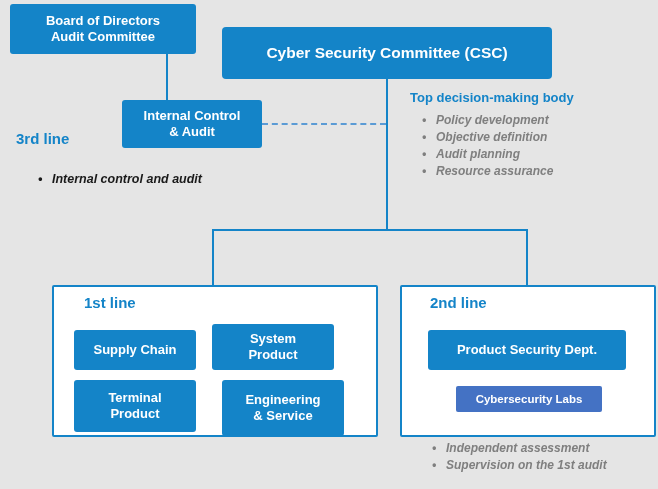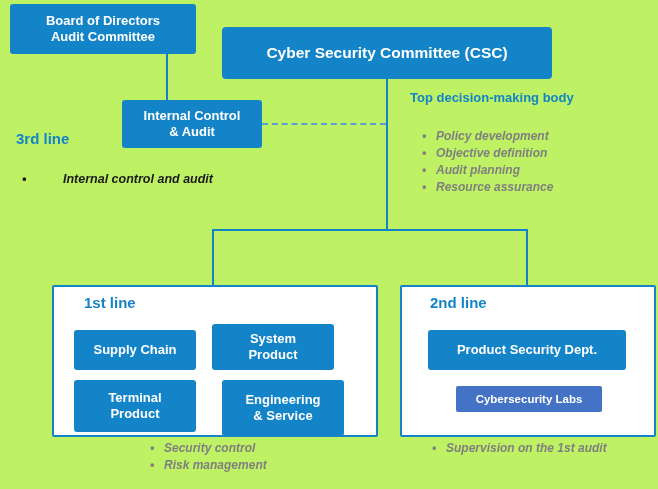--- a/index.html
+++ b/index.html
@@ -1,17 +1,17 @@
 <!DOCTYPE html>
 <html><head>
 <meta charset="utf-8">
 <style>
   html,body{margin:0;padding:0;background:#fff;}
   .canvas{
-    position:relative;width:658px;height:489px;background:#bef264;
+    position:relative;width:658px;height:489px;background:#e5e5e5;
     font-family:"Liberation Sans", sans-serif;overflow:hidden;
   }
   .node{
     position:absolute;background:#1484C8;color:#ffffff;
     display:flex;align-items:center;justify-content:center;
     text-align:center;white-space:pre-line;border-radius:3px;
     font-size:13px;line-height:1.25;font-weight:600;
   }
   .node.big{font-size:15.5px;font-weight:700;border-radius:4px;}
   .node.labs{background:#4472C4;font-size:11.5px;font-weight:600;border-radius:2px;}
@@ -42,26 +42,26 @@
 
   <div class="node" style="left:10px;top:4px;width:186px;height:50px;">Board of Directors
 Audit Committee</div>
 
   <div class="node big" style="left:222px;top:27px;width:330px;height:52px;">Cyber Security Committee (CSC)</div>
 
   <div class="node" style="left:122px;top:100px;width:140px;height:48px;">Internal Control
 &amp; Audit</div>
 
   <div class="line-heading" style="left:16px;top:130px;">3rd line</div>
-  <div class="bullets dark" style="left:20px;top:170px;width:220px;text-align:center;">
+  <div class="bullets dark" style="left:36px;top:170px;width:220px;">
     <div class="b">Internal control and audit</div>
   </div>
 
   <div class="ann-title" style="left:410px;top:90px;">Top decision-making body</div>
-  <div class="bullets" style="left:420px;top:128px;width:200px;">
+  <div class="bullets" style="left:420px;top:112px;width:200px;">
     <div class="b">Policy development</div>
     <div class="b">Objective definition</div>
     <div class="b">Audit planning</div>
     <div class="b">Resource assurance</div>
   </div>
 
   <div class="groupbox" style="left:52px;top:285px;width:322px;height:148px;"></div>
   <div class="line-heading" style="left:84px;top:294px;">1st line</div>
 
   <div class="node" style="left:74px;top:330px;width:122px;height:40px;">Supply Chain</div>
@@ -71,22 +71,19 @@
 Product</div>
   <div class="node" style="left:222px;top:380px;width:122px;height:56px;">Engineering
 &amp; Service</div>
 
   <div class="groupbox" style="left:400px;top:285px;width:252px;height:148px;"></div>
   <div class="line-heading" style="left:430px;top:294px;">2nd line</div>
 
   <div class="node" style="left:428px;top:330px;width:198px;height:40px;">Product Security Dept.</div>
   <div class="node labs" style="left:456px;top:386px;width:146px;height:26px;">Cybersecurity Labs</div>
 
-  <div class="bullets" style="left:148px;top:440px;width:200px;">
-    <div class="b">Security control</div>
-    <div class="b">Risk management</div>
-  </div>
 
   <div class="bullets" style="left:430px;top:440px;width:220px;">
+    <div class="b">Independent assessment</div>
     <div class="b">Supervision on the 1st audit</div>
   </div>
 
 </div>
 
 </body></html>

